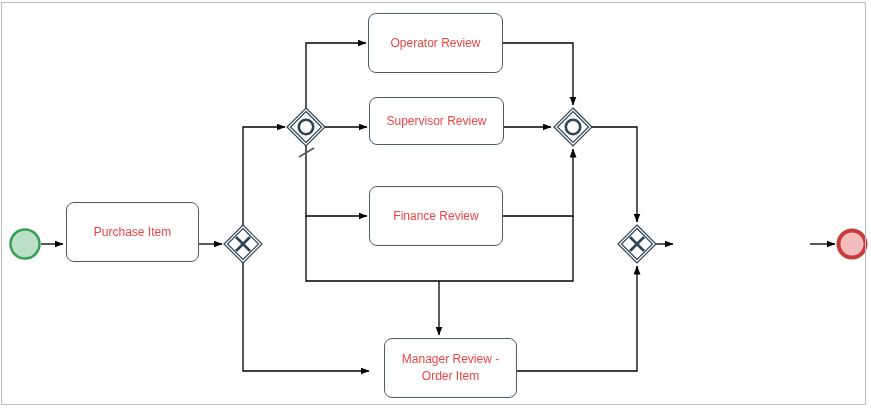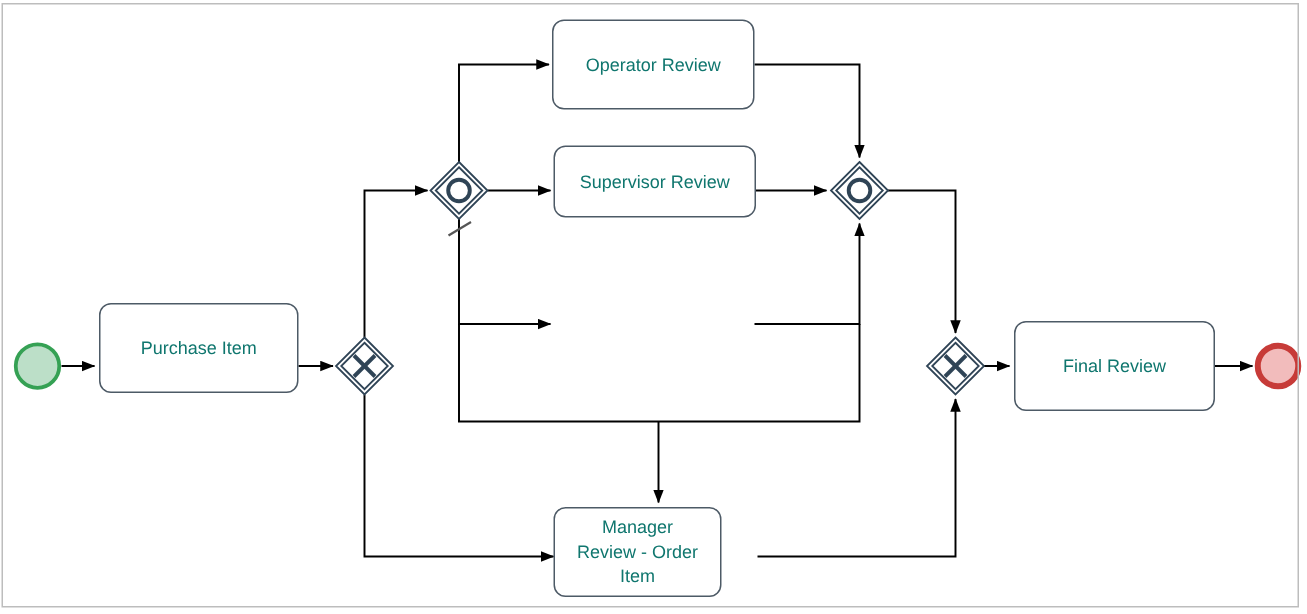--- a/index.html
+++ b/index.html
@@ -9,21 +9,21 @@
   }
   #frame{
     position:absolute;left:1px;top:2px;width:863px;height:401px;
     border:1px solid #bdbdbd;pointer-events:none;
   }
   svg{position:absolute;left:0;top:0;}
   .task{
     position:absolute;box-sizing:border-box;
     border:1px solid #4d5a66;border-radius:8px;background:#fff;
     display:flex;align-items:center;justify-content:center;
-    text-align:center;font-size:12px;color:#0f766e;line-height:1.4;
+    text-align:center;font-size:12px;color:#ef4444;line-height:1.4;
     padding:0 10px;
   }
 </style>
 </head>
 <body>
 
 <div id="stage">
 
   <svg width="871" height="409" viewBox="0 0 871 409">
     <defs>
@@ -92,23 +92,23 @@
   </div>
 
   <div class="task" style="left:368px;top:13px;width:135px;height:60px;">
     <span>Operator Review</span>
   </div>
 
   <div class="task" style="left:369px;top:97px;width:135px;height:48px;">
     <span>Supervisor Review</span>
   </div>
 
+  <div class="task" style="left:369px;top:186px;width:134px;height:60px;">
+    <span>Finance Review</span>
+  </div>
 
-  <div class="task" style="left:369px;top:338px;width:112px;height:60px;">
+  <div class="task" style="left:384px;top:338px;width:133px;height:60px;">
     <span>Manager Review - Order Item</span>
   </div>
 
-  <div class="task" style="left:676px;top:214px;width:134px;height:60px;">
-    <span>Final Review</span>
-  </div>
 
   <div id="frame"></div>
 </div>
 
 </body></html>

